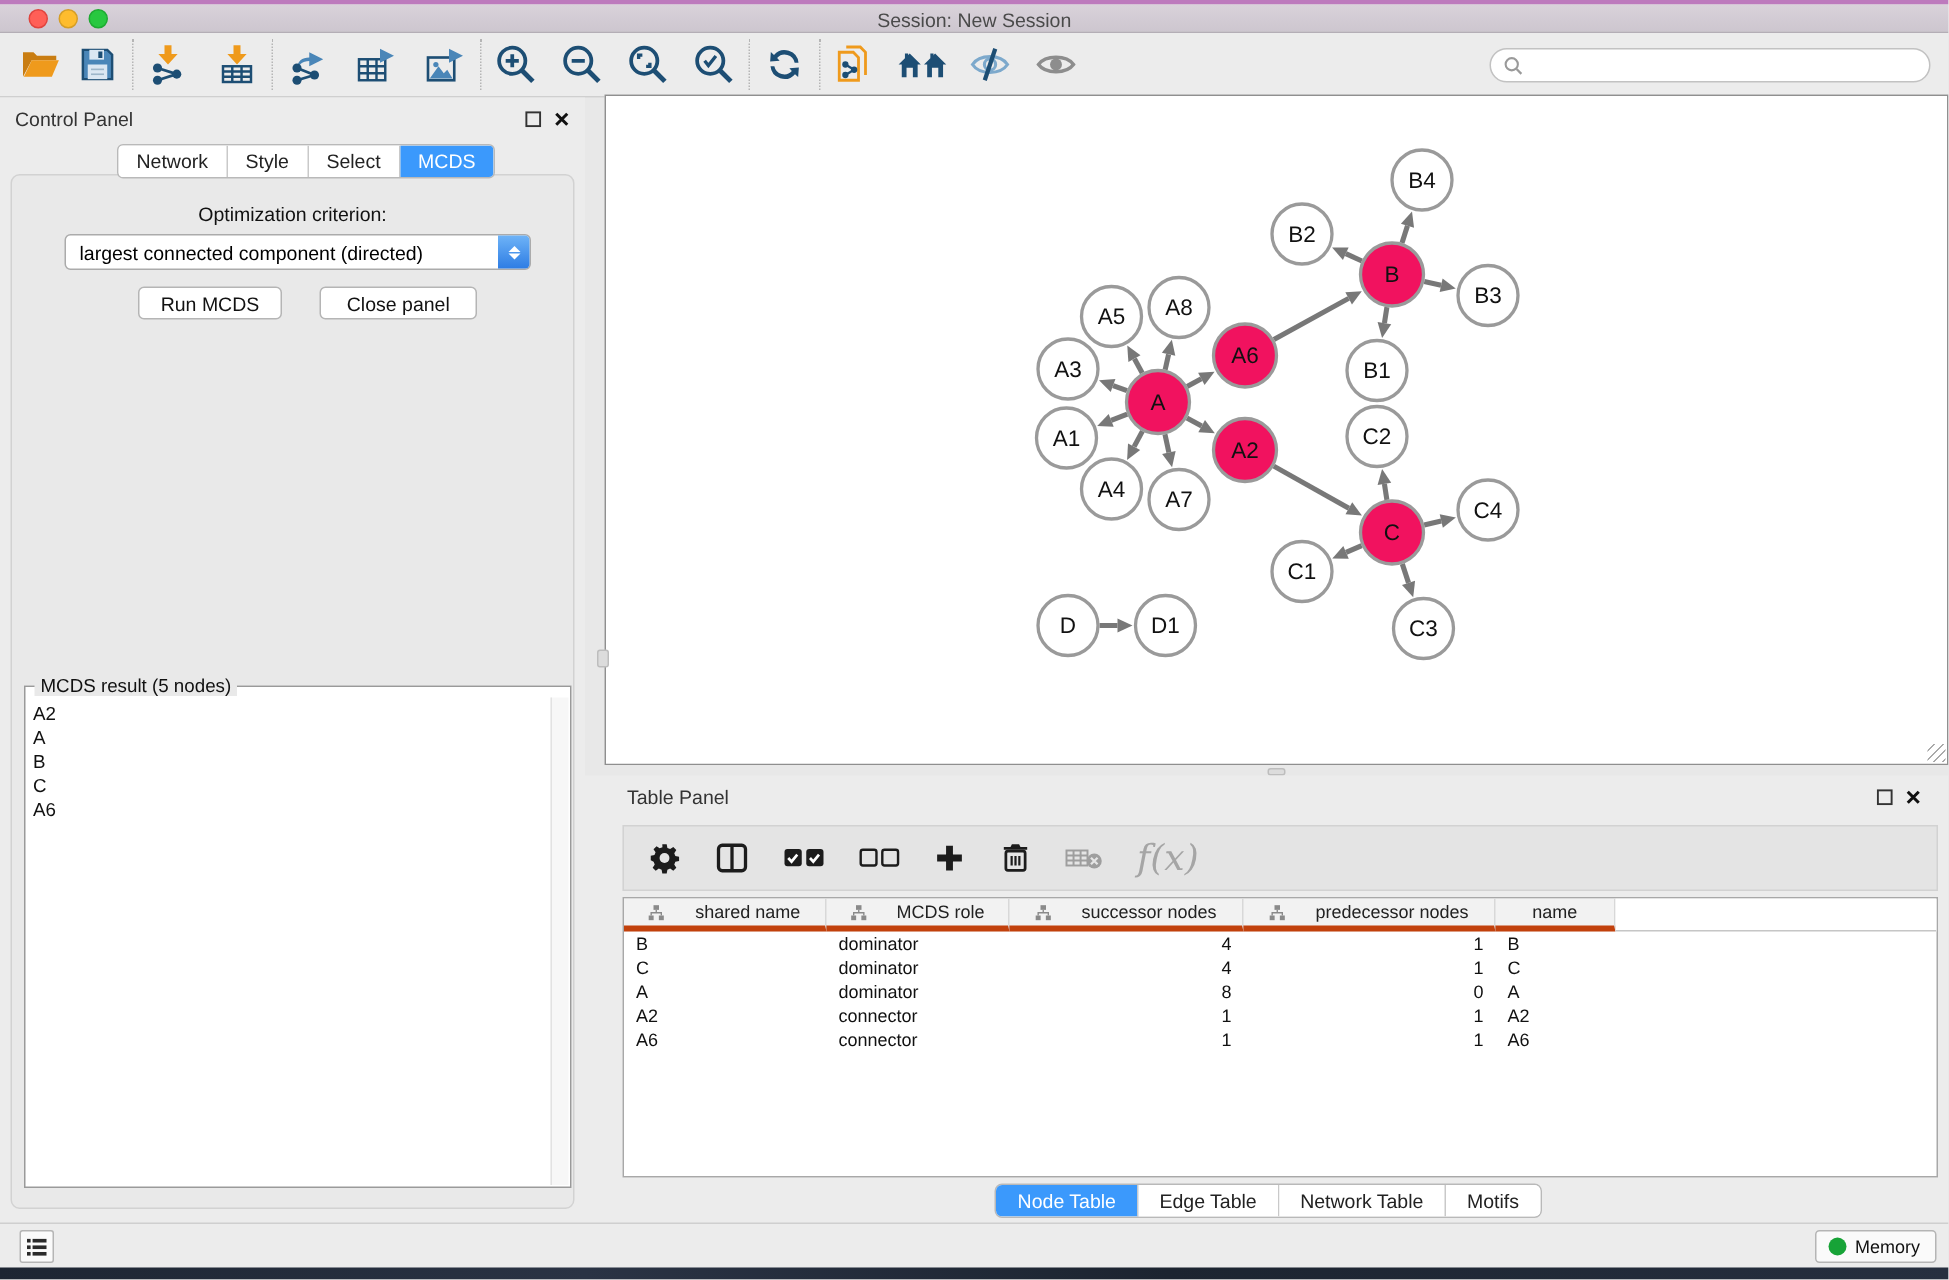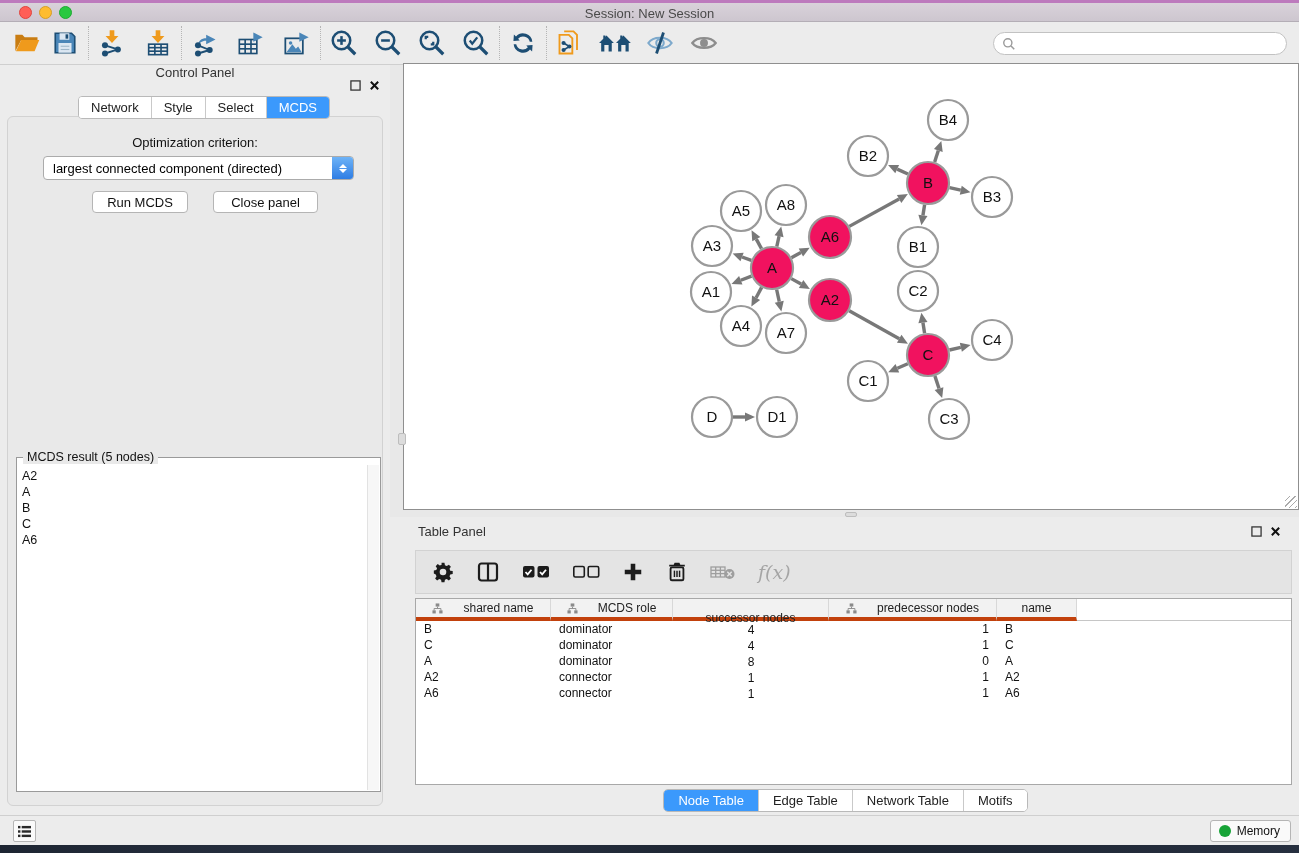--- a/index.html
+++ b/index.html
@@ -17,21 +17,21 @@
 
   
   .toolbar { left:0; top:22px; width:1299px; height:43px; background:#ececec; border-bottom:1px solid #cfcfcf; display:flex; align-items:center; }
   .tb-icon { width:30px; height:30px; display:flex; align-items:center; justify-content:center; cursor:pointer; }
   .tb-sep { width:1px; height:34px; border-left:1px dotted #b5b5b5; margin:0 8px; }
   .search-wrap { position:absolute; right:12px; top:10px; width:294px; height:23px; background:#fff; border:1px solid #c2c2c2; border-radius:12px; display:flex; align-items:center; padding-left:8px; }
   .search-wrap input { border:none; outline:none; flex:1; font-size:12px; background:transparent; margin-left:5px; }
 
   
   .control-panel { left:0; top:65px; width:390px; height:750px; background:#ececec; }
-  .panel-header { height:28px; display:flex; align-items:center; padding:0 10px;flex-direction:column; }
+  .panel-header { height:28px; display:flex; align-items:center; padding:0 10px; }
   .panel-title { font-size:13px; color:#333; }
   .panel-header-icons { margin-left:auto; display:flex; gap:8px; align-items:center; }
   .seg-tabs { position:absolute; left:78px; top:31px; display:flex; z-index:3; border-radius:4px; overflow:hidden; border:1px solid #b9b9b9; background:#fff; }
   .seg { padding:3px 12px; font-size:13px; color:#222; background:#fff; border-right:1px solid #c9c9c9; cursor:pointer; }
   .seg:last-child { border-right:none; }
   .seg.sel { background:#3b99fc; color:#fff; }
   .cp-inset { position:absolute; left:7px; top:51px; width:376px; height:690px; background:#e9e9e9; border:1px solid #d2d2d2; border-radius:6px; }
   .opt-label { position:absolute; left:0; top:70px; width:390px; text-align:center; font-size:13px; color:#111; }
   .criterion { position:absolute; left:43px; top:91px; width:311px; height:24px; background:#fff; border:1px solid #ababab; border-radius:4px; display:flex; align-items:center; font-size:13px; cursor:pointer; }
   .criterion-text { padding-left:9px; flex:1; }
@@ -54,28 +54,28 @@
   .resize-grip { position:absolute; right:1px; bottom:1px; width:12px; height:12px;
       background:repeating-linear-gradient(135deg, transparent 0 3px, #aaa 3px 4px); cursor:nwse-resize; }
   .divider-handle-v { left:398px; top:433px; width:8px; height:12px; background:#dcdcdc; border:1px solid #bdbdbd; border-radius:2px; }
   .divider-handle-h { left:845px; top:512px; width:12px; height:5px; background:#dcdcdc; border:1px solid #bdbdbd; border-radius:2px; }
 
   
   .table-panel { left:390px; top:517px; width:909px; height:298px; background:#ececec; }
   .tp-header { height:28px; display:flex; align-items:center; padding:0 18px 0 28px; }
   .tp-toolbar { position:absolute; left:25px; top:33px; right:7px; height:44px; background:#e4e4e4; border:1px solid #d2d2d2; display:flex; align-items:center; gap:22px; padding-left:16px; }
   .tp-icon { display:flex; align-items:center; justify-content:center; cursor:pointer; }
-  .fx-label { font-size:19px; color:#a5a5a5; font-family:"DejaVu Serif", serif; font-style:italic; cursor:default; }
+  .fx-label { font-size:24px; color:#a5a5a5; font-family:"DejaVu Serif", serif; font-style:italic; cursor:default; }
   .grid-wrap { position:absolute; left:25px; top:81px; right:7px; height:187px; background:#fff; border:1px solid #a8a8a8; overflow:hidden; }
   .grid-head { display:flex; height:22px; background:#f2f2f2; font-size:12px; color:#222; }
   .gh-cell { display:flex; align-items:center; justify-content:center; gap:20px; border-right:1px solid #d8d8d8; border-bottom:4px solid #c2410c; height:22px; }
   .grid-row { display:flex; height:16px; font-size:12px; color:#111; }
   .gc { padding:0 8px; display:flex; align-items:center; }
   .gc.num { justify-content:flex-end; }
-  .c0{width:135px;} .c1{width:122px;} .c2{width:156px;flex-direction:column;} .c3{width:168px;} .c4{width:80px;}
+  .c0{width:135px;} .c1{width:122px;} .c2{width:156px;} .c3{width:168px;} .c4{width:80px;}
   .bottom-tabs { position:absolute; left:2px; right:0; top:272px; display:flex; justify-content:center; }
   .bt-group { display:flex; border:1px solid #b9b9b9; border-radius:5px; overflow:hidden; background:#fff; }
   .bt { padding:3px 14px; font-size:13px; color:#222; background:#fff; border-right:1px solid #c9c9c9; cursor:pointer; }
   .bt:last-child { border-right:none; }
   .bt.sel { background:#3b99fc; color:#fff; }
 
   
   .statusbar { left:0; top:815px; width:1299px; height:30px; background:#ececec; border-top:1px solid #cfcfcf; }
   .list-btn { position:absolute; left:13px; top:4px; width:23px; height:22px; background:#fafafa; border:1px solid #b5b5b5; border-radius:2px; display:flex; align-items:center; justify-content:center; cursor:pointer; }
   .memory-btn { position:absolute; right:8px; top:4px; height:22px; padding:0 10px 0 8px; background:#fafafa; border:1px solid #b5b5b5; border-radius:3px; display:flex; align-items:center; gap:6px; font-size:12px; color:#111; cursor:pointer; }

